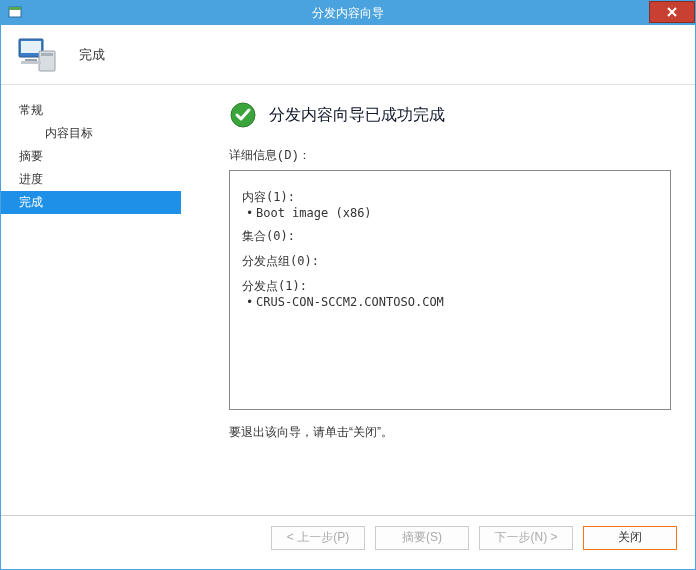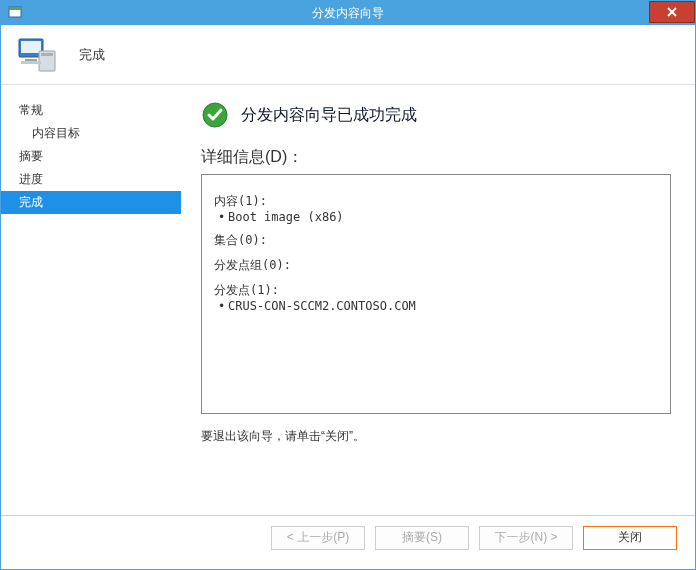--- a/index.html
+++ b/index.html
@@ -58,33 +58,34 @@
   }
   .header-label {
     margin-left: 20px;
     font-size: 13px;
     color: #333;
   }
   
   .body {
     display: flex;
     height: 430px;
+    gap: 28px;
   }
   .sidebar {
     width: 180px;
     background: #fff;
     padding-top: 14px;
   }
   .sidebar-item {
     padding: 3px 0 3px 18px;
     font-size: 12px;
     color: #333;
     cursor: pointer;
   }
-  .sidebar-item.indent { padding-left: 31px; }
+  .sidebar-item.indent { padding-left: 44px; }
   .sidebar-item.active {
     background: #1e90e8;
     color: #fff;
   }
   .content {
     flex: 1;
     padding: 16px 24px 0 20px;
     position: relative;
   }
   .success-row {
@@ -94,23 +95,24 @@
   }
   .success-icon {
     width: 28px; height: 28px;
     margin-right: 12px;
   }
   .success-title {
     color: #0f172a;
     font-size: 16px;
   }
   .details-label {
-    font-size: 16px;
+    font-size: 12px;
     margin-bottom: 6px;
     color: #333;
+    font-family: Liberation Mono, monospace;
   }
   .details-box {
     border: 1px solid #888;
     height: 240px;
     padding: 18px 12px;
     font-family: "SimSun", "NSimSun", monospace;
     font-size: 12px;
     color: #333;
     overflow: auto;
   }

